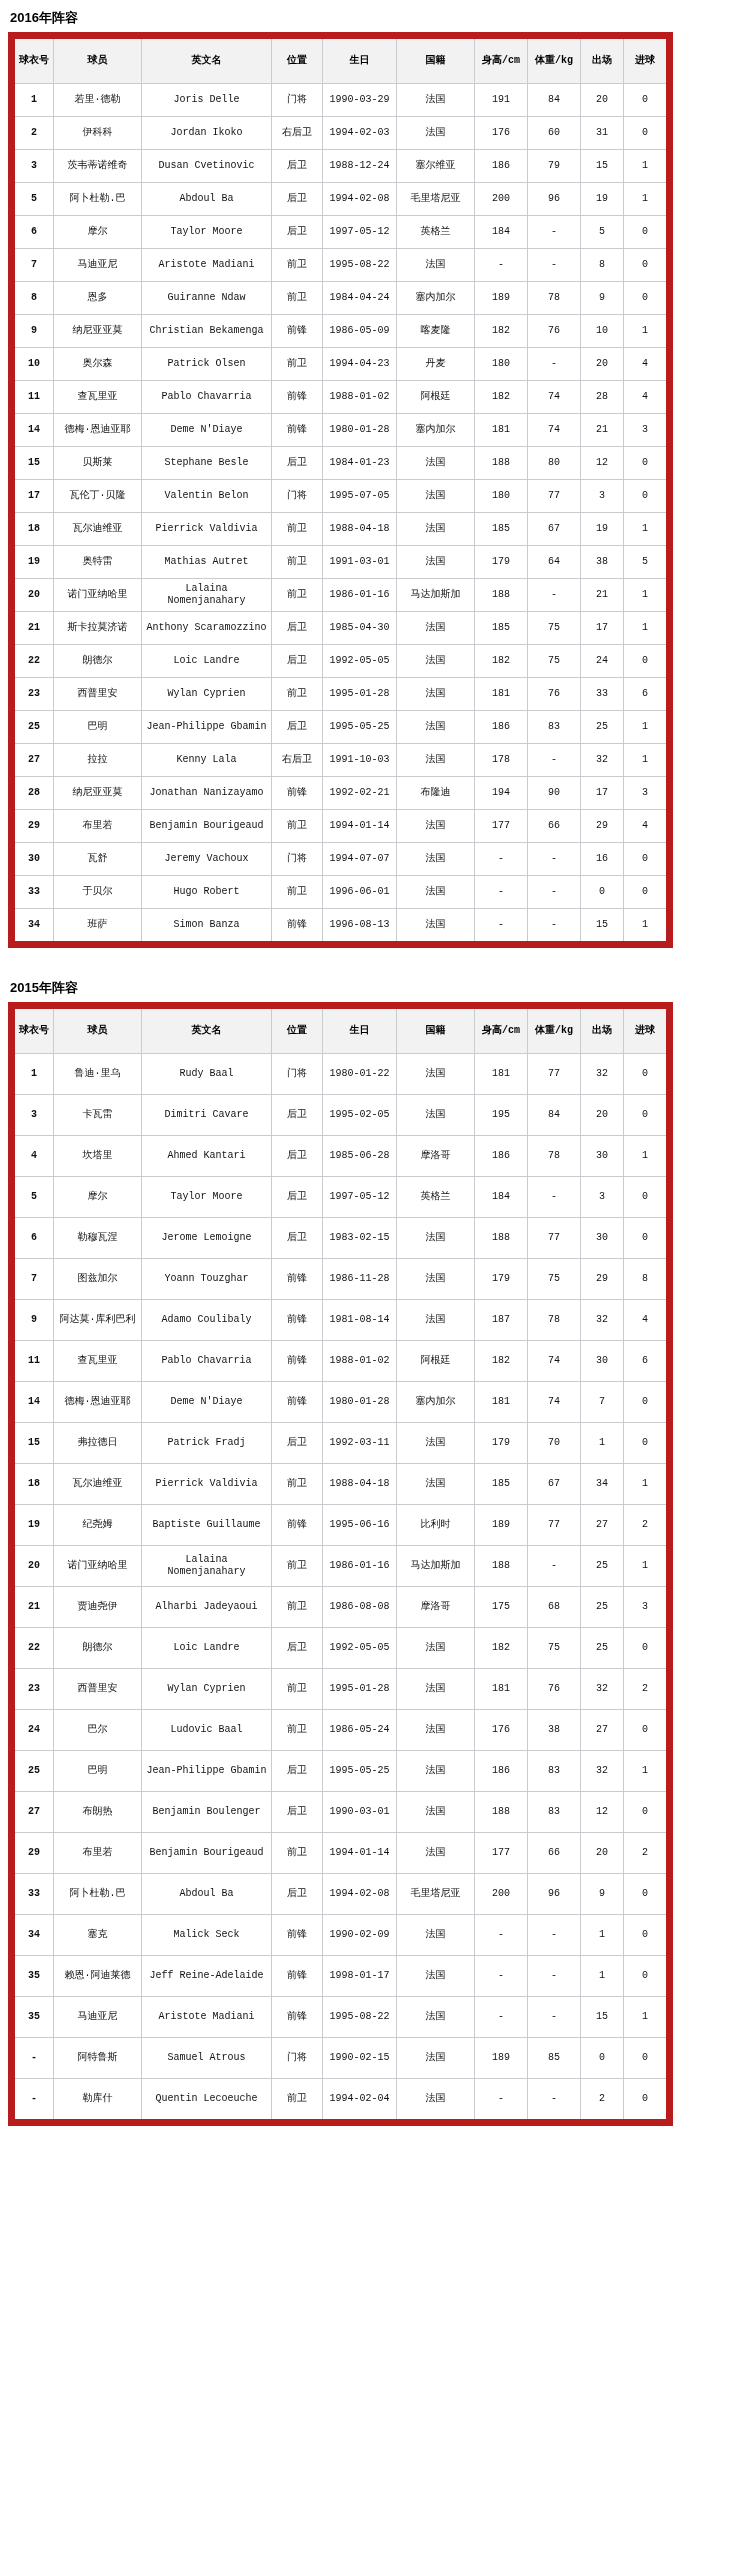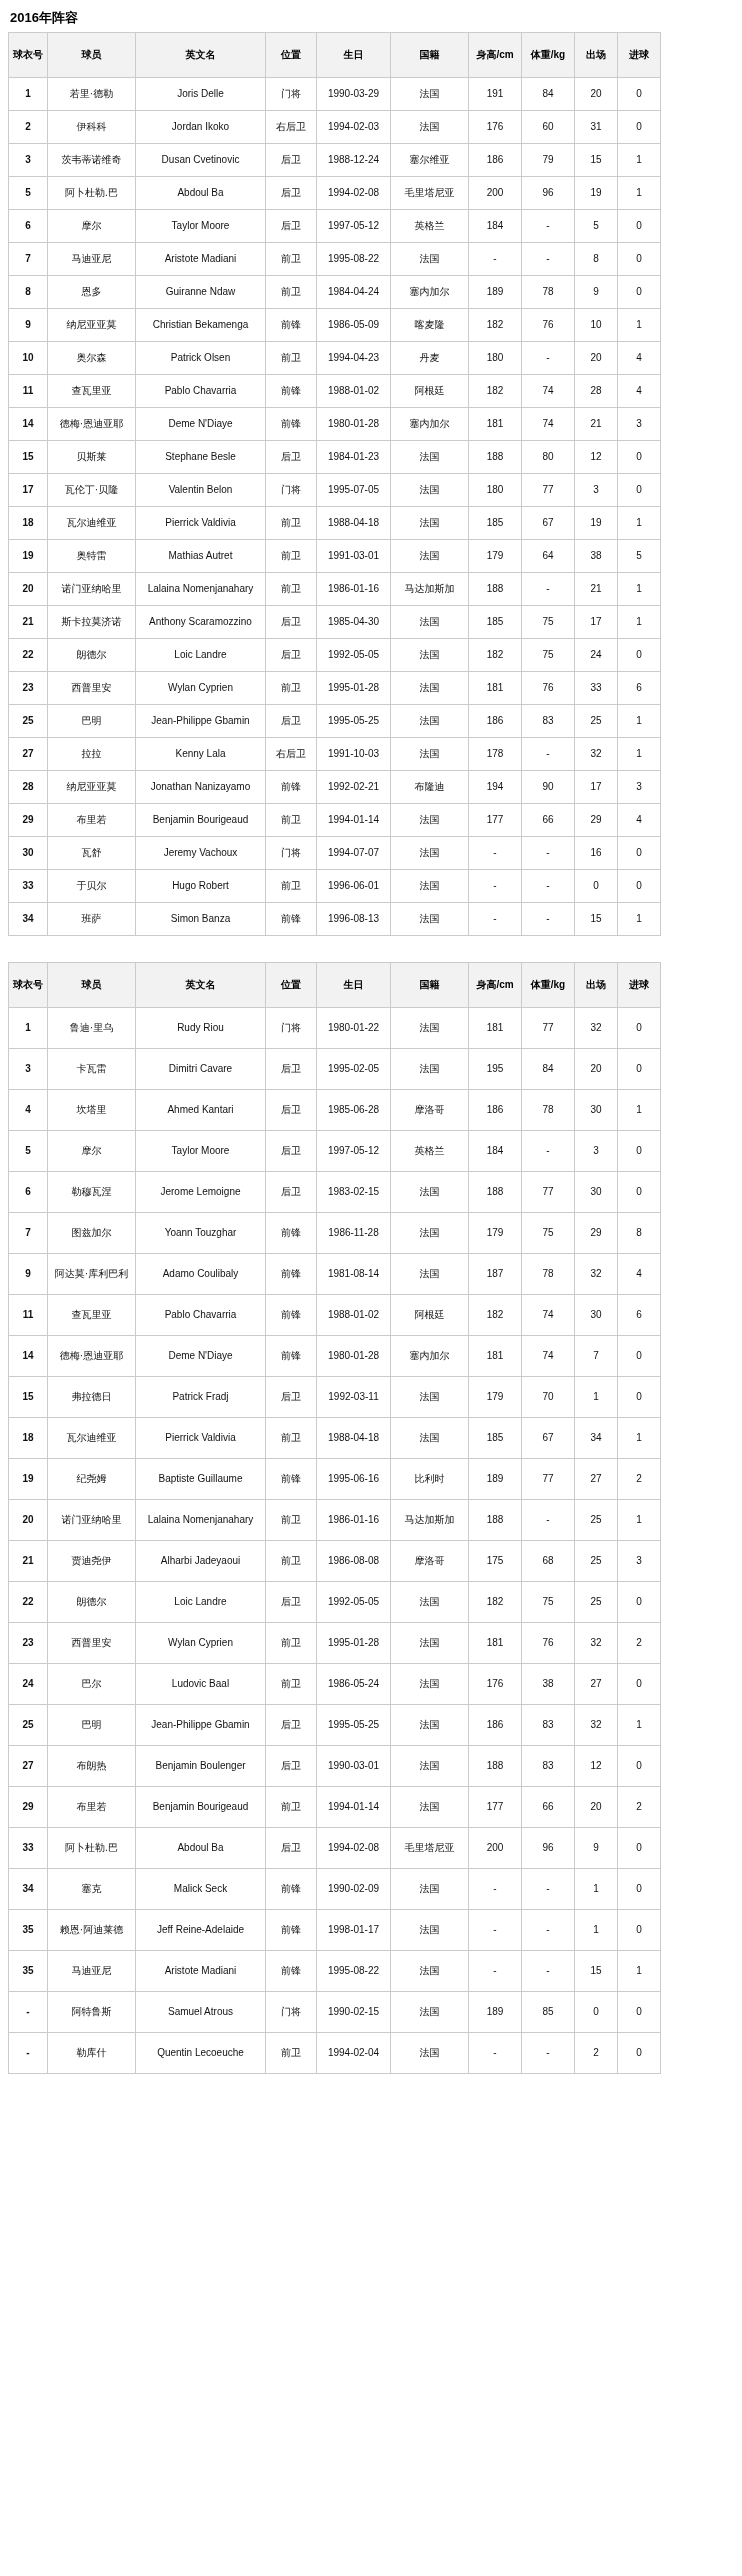--- a/index.html
+++ b/index.html
@@ -23,21 +23,22 @@
     font-weight: bold;
     color: #000000;
     margin: 6px 0 6px 2px;
     line-height: 16px;
   }
   .squad-table {
     border-collapse: collapse;
     width: 591px;
     table-layout: fixed;
     background: #ffffff;
-    border: 1px solid #b91c1c;
+    border: 7px solid #b91c1c;
+    font-family: Liberation Mono, monospace;
   }
   .squad-table th, .squad-table td {
     border: 1px solid #c8ccd1;
     font-size: 10px;
     padding: 3px 2px;
     text-align: center;
     vertical-align: middle;
     line-height: 12px;
     word-wrap: break-word;
   }
@@ -398,40 +399,41 @@
           <td class="col-ht">-</td>
           <td class="col-wt">-</td>
           <td class="col-app">15</td>
           <td class="col-goal">1</td>
         </tr>
       </tbody>
   </table>
 
   <div class="spacer"></div>
 
+  <div class="section-title">2015年阵容</div>
   <table class="squad-table tbl-2015">
     <thead>
       <tr>
         <th class="col-num">球衣号</th>
         <th class="col-cn">球员</th>
         <th class="col-en">英文名</th>
         <th class="col-pos">位置</th>
         <th class="col-dob">生日</th>
         <th class="col-nat">国籍</th>
         <th class="col-ht">身高/cm</th>
         <th class="col-wt">体重/kg</th>
         <th class="col-app">出场</th>
         <th class="col-goal">进球</th>
       </tr>
     </thead>
     <tbody>
         <tr>
           <td class="col-num">1</td>
           <td class="col-cn">鲁迪·里乌</td>
-          <td class="col-en">Rudy Riou</td>
+          <td class="col-en">Rudy Baal</td>
           <td class="col-pos">门将</td>
           <td class="col-dob">1980-01-22</td>
           <td class="col-nat">法国</td>
           <td class="col-ht">181</td>
           <td class="col-wt">77</td>
           <td class="col-app">32</td>
           <td class="col-goal">0</td>
         </tr>
         <tr>
           <td class="col-num">3</td>

